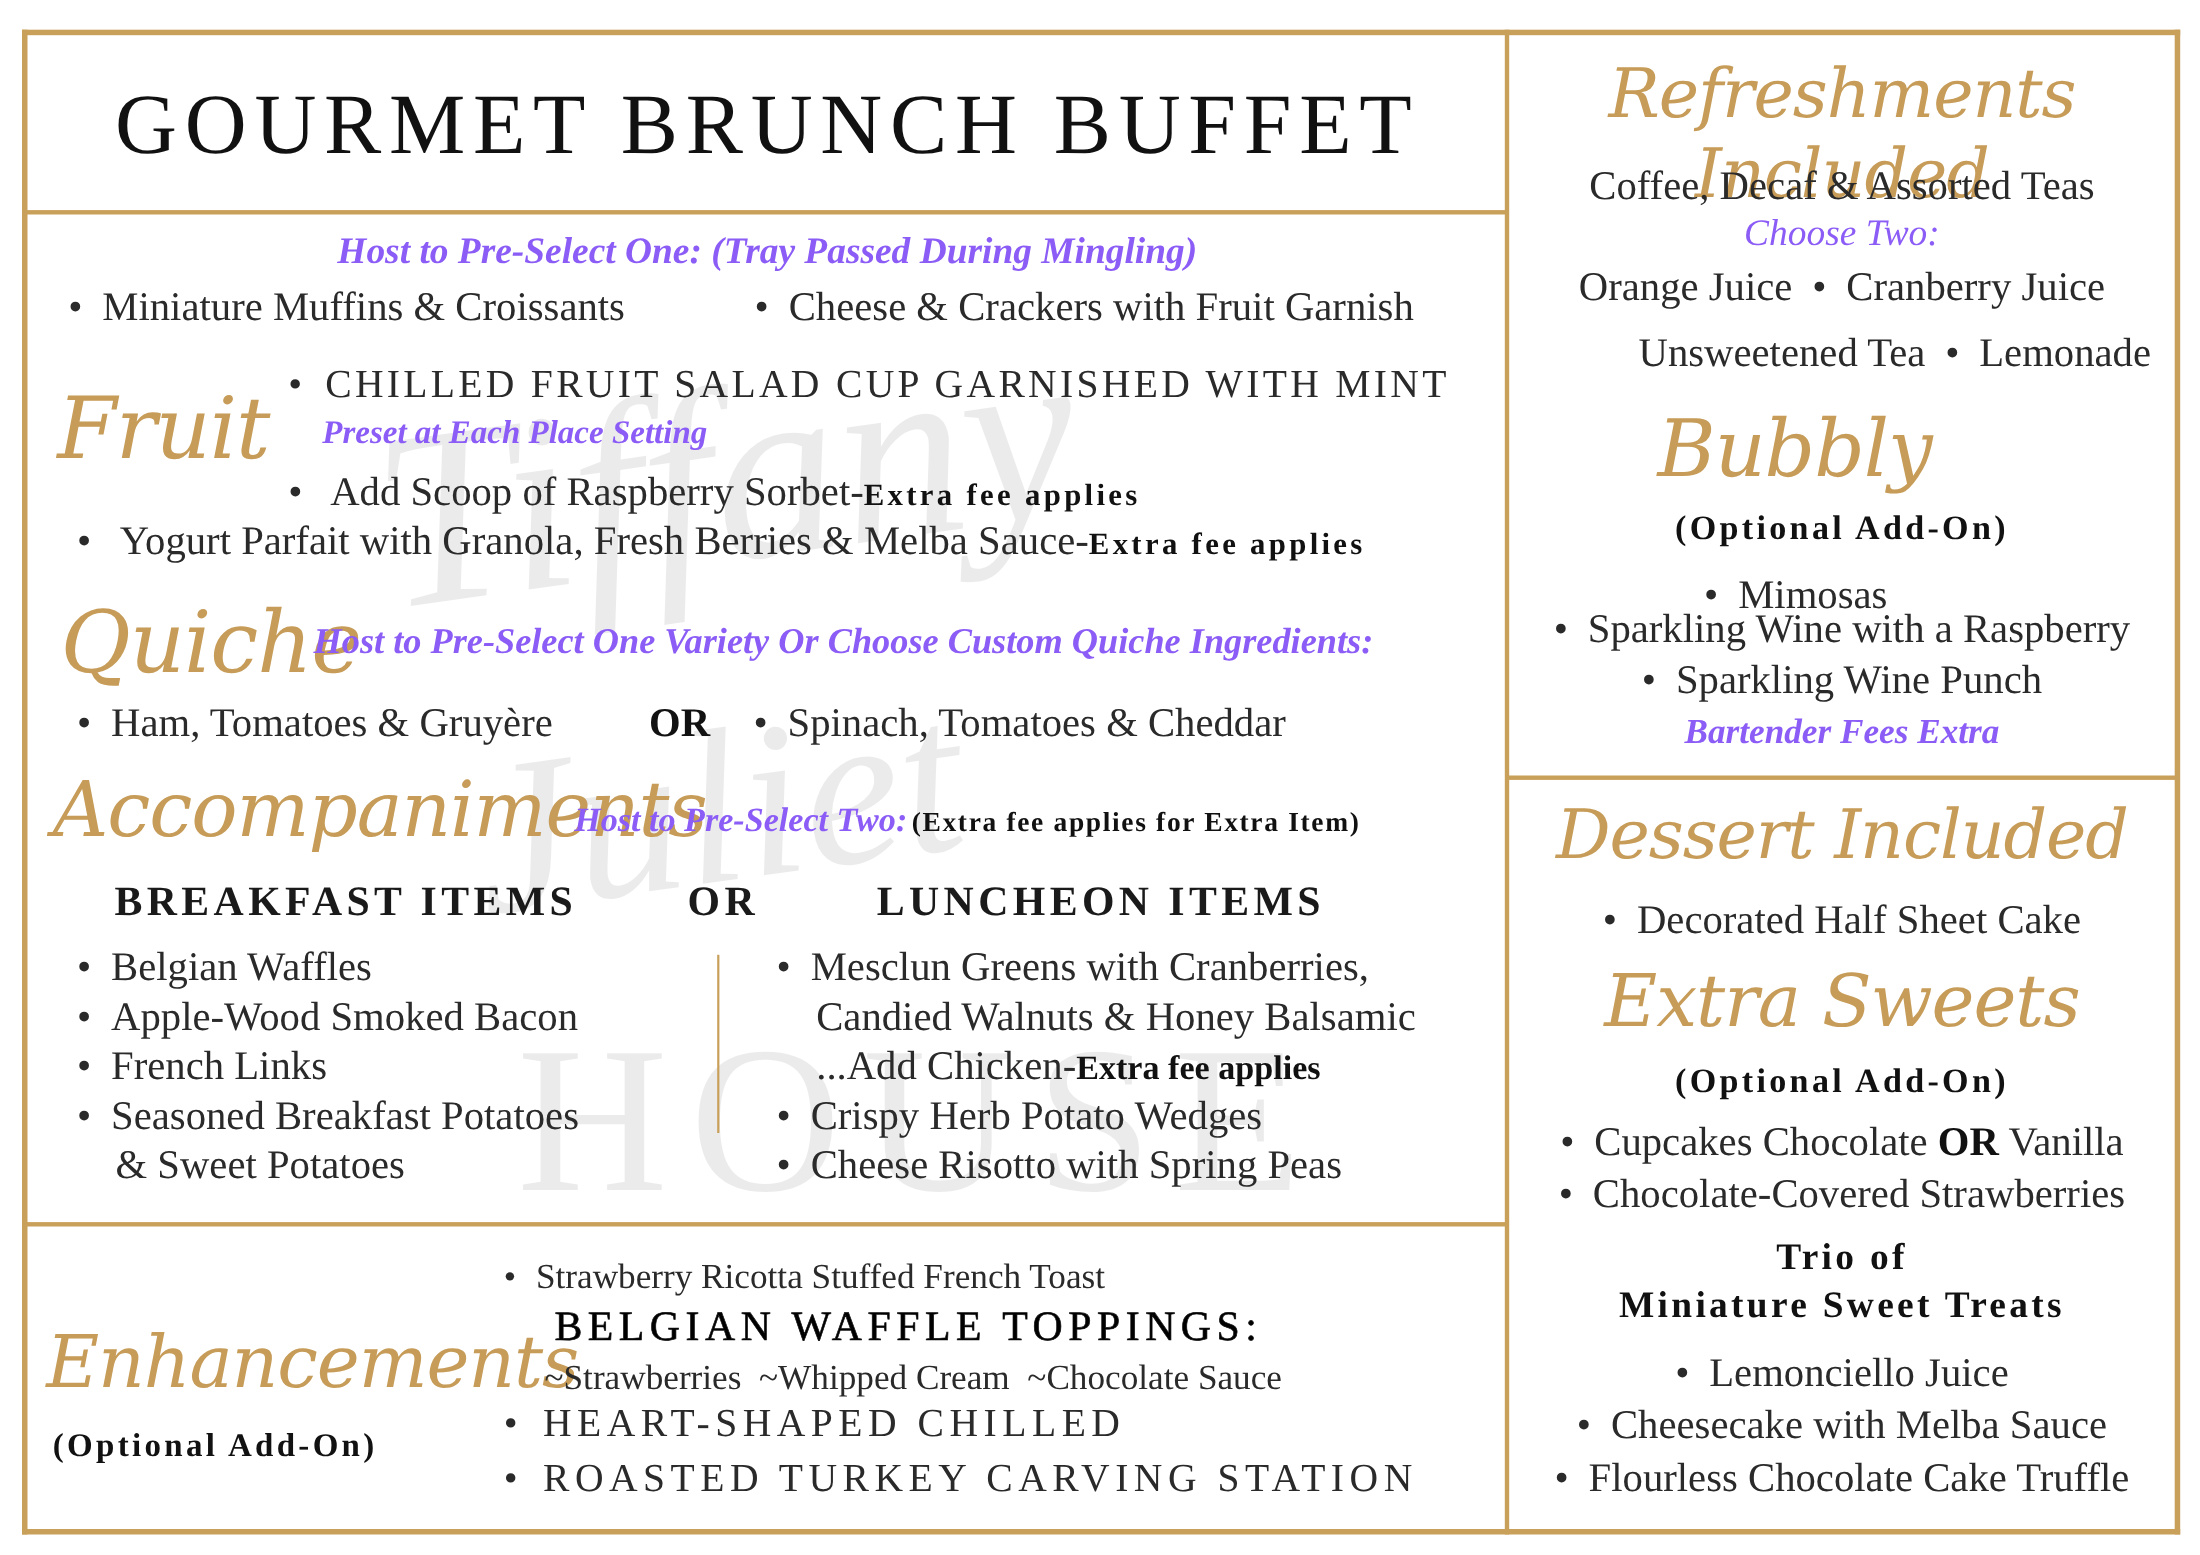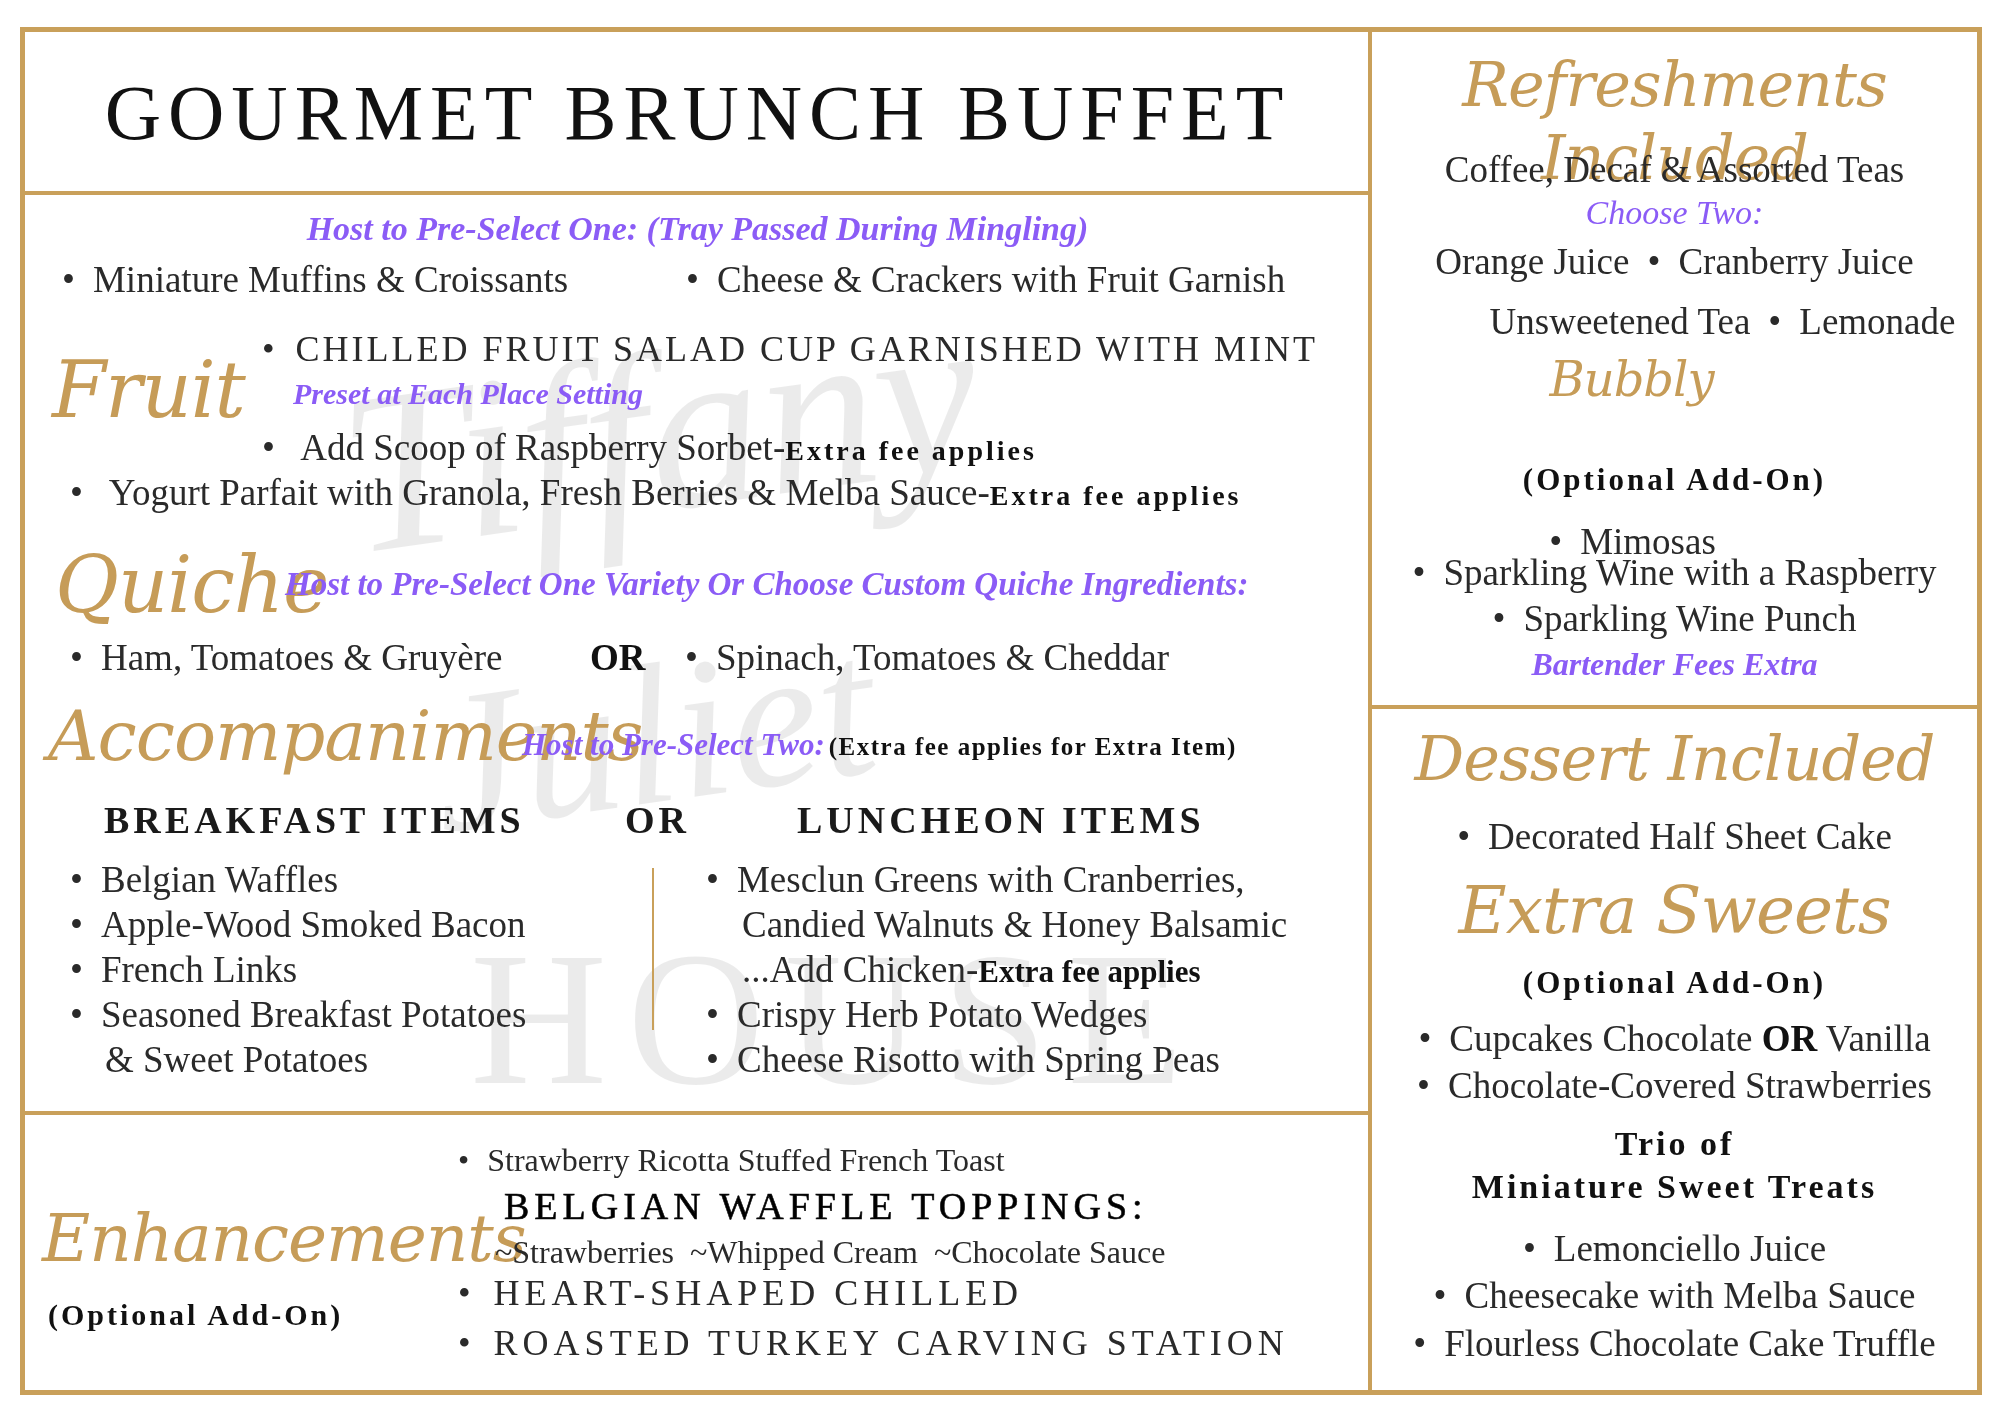--- a/index.html
+++ b/index.html
@@ -90,21 +90,21 @@
 <div class="abs script ctr" style="left:1372px;top:48px;width:605px;font-size:62px;">Refreshments Included</div>
 <div class="abs body ctr" style="left:1372px;top:148px;width:605px;">Coffee, Decaf &amp; Assorted Teas</div>
 <div class="abs ital ctr" style="left:1372px;top:194px;width:605px;font-weight:normal;">Choose Two:</div>
 <div class="abs body ctr" style="left:1372px;top:240px;width:605px;">
   <span>Orange Juice</span><span style="margin:0 18px;">•</span><span>Cranberry Juice</span>
 </div>
 <div class="abs body ctr" style="left:1372px;top:300px;width:605px;margin-left:48px;">
   <span>Unsweetened Tea</span><span style="margin:0 18px;">•</span><span>Lemonade</span>
 </div>
 
-<div class="abs script ctr" style="left:1372px;top:351px;width:519px;font-size:48px;">Bubbly</div>
+<div class="abs script ctr" style="left:1372px;top:366px;width:519px;font-size:72px;">Bubbly</div>
 <div class="abs bold-sp ctr" style="left:1372px;top:462px;width:605px;font-size:31px;">(Optional Add-On)</div>
 <div class="abs body ctr" style="left:1372px;top:503px;width:521px;margin-top:17px;"><span class="bul">Mimosas</span></div>
 <div class="abs body ctr" style="left:1372px;top:551px;width:605px;"><span class="bul">Sparkling Wine with a Raspberry</span></div>
 <div class="abs body ctr" style="left:1372px;top:597px;width:605px;"><span class="bul">Sparkling Wine Punch</span></div>
 <div class="abs ital ctr" style="left:1372px;top:646px;width:605px;font-size:32px;">Bartender Fees Extra</div>
 
 <div class="abs script ctr" style="left:1372px;top:722px;width:605px;font-size:62px;">Dessert Included</div>
 <div class="abs body ctr" style="left:1372px;top:815px;width:605px;"><span class="bul">Decorated Half Sheet Cake</span></div>
 
 <div class="abs script ctr" style="left:1372px;top:872px;width:605px;font-size:66px;">Extra Sweets</div>

